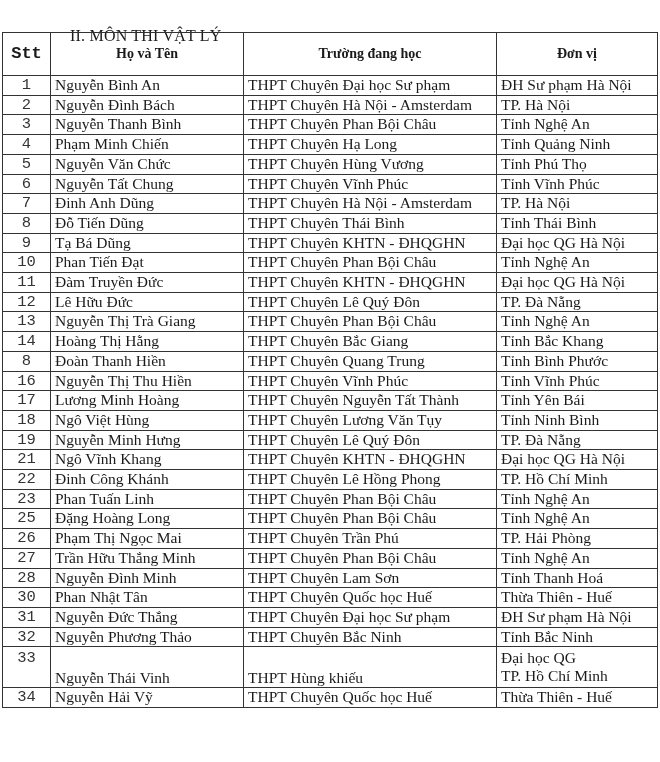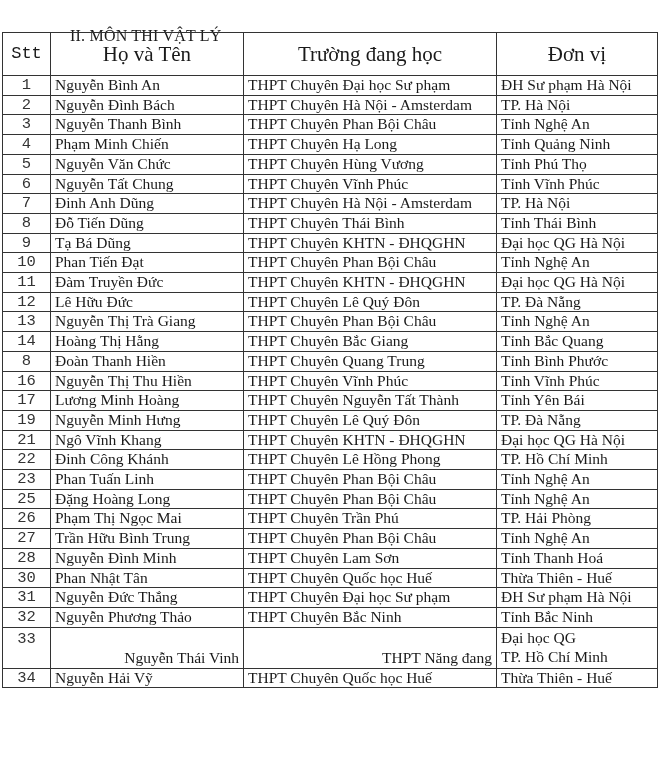--- a/index.html
+++ b/index.html
@@ -39,22 +39,22 @@
     padding: 0 4px;
     font-size: 15.5px;
     line-height: 18.7px;
     height: 18.7px;
     white-space: nowrap;
     overflow: hidden;
     vertical-align: middle;
   }
   table.results thead th {
     height: 42px;
-    font-weight: normal;
-    font-size: 21px;
+    font-weight: bold;
+    font-size: 14px;
     text-align: center;
   }
   th.col-stt {
     font-family: "Liberation Mono", "DejaVu Sans Mono", monospace;
     font-weight: normal;
     font-size: 17px !important;
     vertical-align: middle;
   }
   th.col-name {
     vertical-align: top;
@@ -76,21 +76,20 @@
   }
   tr.tall td {
     height: 38px;
   }
   tr.tall td.stt {
     vertical-align: top;
     padding-top: 2px;
   }
   tr.tall td.name, tr.tall td.school {
     vertical-align: bottom;
-    text-align: right;
   }
   tr.tall td.unit {
     white-space: normal;
     line-height: 18.5px;
   }
   .unit-line { display: block; }
 </style>
 </head>
 <body>
 
@@ -187,41 +186,47 @@
       <tr>
         <td class="stt">13</td>
         <td class="name">Nguyễn Thị Trà Giang</td>
         <td class="school">THPT Chuyên Phan Bội Châu</td>
         <td class="unit">Tỉnh Nghệ An</td>
       </tr>
       <tr>
         <td class="stt">14</td>
         <td class="name">Hoàng Thị Hằng</td>
         <td class="school">THPT Chuyên Bắc Giang</td>
-        <td class="unit">Tỉnh Bắc Quang</td>
+        <td class="unit">Tỉnh Bắc Khang</td>
       </tr>
       <tr>
         <td class="stt">8</td>
         <td class="name">Đoàn Thanh Hiền</td>
         <td class="school">THPT Chuyên Quang Trung</td>
         <td class="unit">Tỉnh Bình Phước</td>
       </tr>
       <tr>
         <td class="stt">16</td>
         <td class="name">Nguyễn Thị Thu Hiền</td>
         <td class="school">THPT Chuyên Vĩnh Phúc</td>
         <td class="unit">Tỉnh Vĩnh Phúc</td>
       </tr>
       <tr>
         <td class="stt">17</td>
         <td class="name">Lương Minh Hoàng</td>
         <td class="school">THPT Chuyên Nguyễn Tất Thành</td>
         <td class="unit">Tỉnh Yên Bái</td>
       </tr>
       <tr>
+        <td class="stt">18</td>
+        <td class="name">Ngô Việt Hùng</td>
+        <td class="school">THPT Chuyên Lương Văn Tụy</td>
+        <td class="unit">Tỉnh Ninh Bình</td>
+      </tr>
+      <tr>
         <td class="stt">19</td>
         <td class="name">Nguyễn Minh Hưng</td>
         <td class="school">THPT Chuyên Lê Quý Đôn</td>
         <td class="unit">TP. Đà Nẵng</td>
       </tr>
       <tr>
         <td class="stt">21</td>
         <td class="name">Ngô Vĩnh Khang</td>
         <td class="school">THPT Chuyên KHTN - ĐHQGHN</td>
         <td class="unit">Đại học QG Hà Nội</td>
@@ -245,21 +250,21 @@
         <td class="unit">Tỉnh Nghệ An</td>
       </tr>
       <tr>
         <td class="stt">26</td>
         <td class="name">Phạm Thị Ngọc Mai</td>
         <td class="school">THPT Chuyên Trần Phú</td>
         <td class="unit">TP. Hải Phòng</td>
       </tr>
       <tr>
         <td class="stt">27</td>
-        <td class="name">Trần Hữu Bình Trung</td>
+        <td class="name">Trần Hữu Thắng Minh</td>
         <td class="school">THPT Chuyên Phan Bội Châu</td>
         <td class="unit">Tỉnh Nghệ An</td>
       </tr>
       <tr>
         <td class="stt">28</td>
         <td class="name">Nguyễn Đình Minh</td>
         <td class="school">THPT Chuyên Lam Sơn</td>
         <td class="unit">Tỉnh Thanh Hoá</td>
       </tr>
       <tr>
@@ -276,21 +281,21 @@
       </tr>
       <tr>
         <td class="stt">32</td>
         <td class="name">Nguyễn Phương Thảo</td>
         <td class="school">THPT Chuyên Bắc Ninh</td>
         <td class="unit">Tỉnh Bắc Ninh</td>
       </tr>
       <tr class="tall">
         <td class="stt">33</td>
         <td class="name">Nguyễn Thái Vinh</td>
-        <td class="school">THPT Năng đang</td>
+        <td class="school">THPT Hùng khiếu</td>
         <td class="unit">
           <span class="unit-line">Đại học QG</span>
           <span class="unit-line">TP. Hồ Chí Minh</span>
         </td>
       </tr>
       <tr>
         <td class="stt">34</td>
         <td class="name">Nguyễn Hải Vỹ</td>
         <td class="school">THPT Chuyên Quốc học Huế</td>
         <td class="unit">Thừa Thiên - Huế</td>

